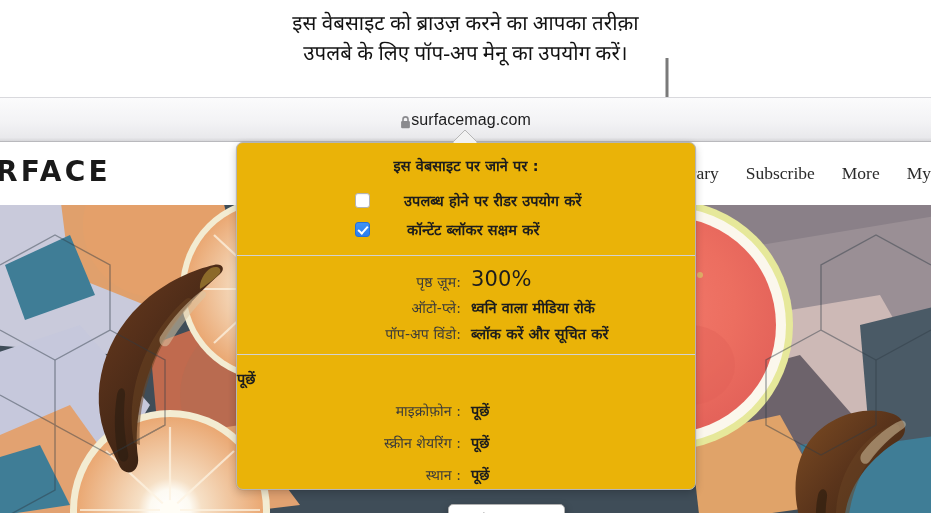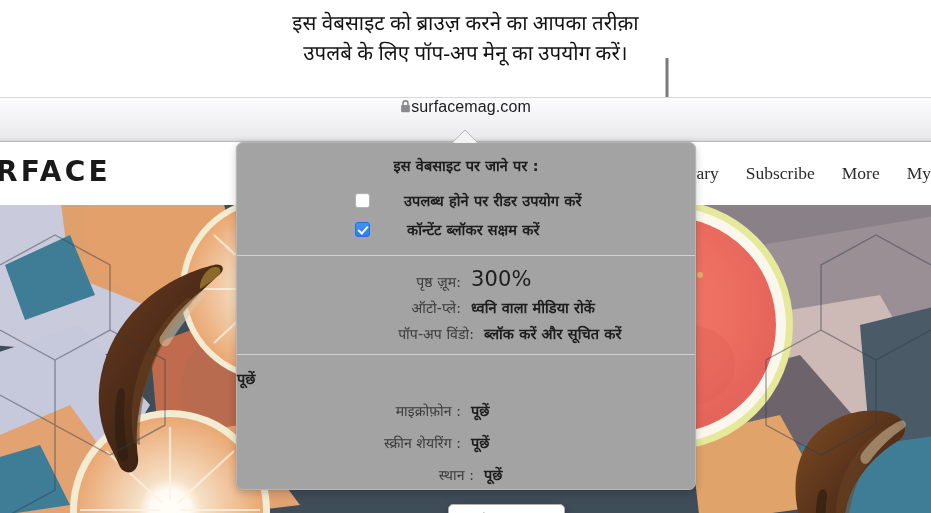--- a/index.html
+++ b/index.html
@@ -66,21 +66,21 @@
     border-bottom: 1px solid #b9b9bd;
     box-sizing: border-box;
   }
   .urlfield {
     position: absolute;
     left: 0;
     top: 0;
     width: 931px;
     height: 44px;
     display: flex;
-    align-items: flex-start;
+    align-items: center;
     justify-content: center;
     gap: 0;
   }
   .lock-icon {
     display: inline-block;
     width: 11px;
     height: 13px;
     position: relative;
     top: 1px;
   }
@@ -145,21 +145,21 @@
     width: 26px;
     height: 13px;
     z-index: 12;
   }
   .popover {
     position: absolute;
     left: 236px;
     top: 45px;
     width: 460px;
     height: 348px;
-    background: #a3a3a3;
+    background: #eab308;
     border: 1px solid #b6b6b6;
     border-radius: 7px;
     box-sizing: border-box;
     box-shadow: 0 3px 9px rgba(0,0,0,0.20), 0 0 0 0.5px rgba(0,0,0,0.06);
     z-index: 10;
     font-family: "DejaVu Sans", sans-serif;
   }
 
   .pop-section { position: relative; }
   .pop-divider {
@@ -226,21 +226,21 @@
   
   .settings {
     padding-top: 11px;
     padding-bottom: 11px;
   }
   .srow {
     display: flex;
     align-items: flex-end;
     margin: 0 0 6px 0;
   }
-  .srow:last-child { margin-bottom: 0; margin-left: 13px; }
+  .srow:last-child { margin-bottom: 0; }
   .srow .lbl {
     width: 234px;
     text-align: right;
     font-size: 14px;
     color: #3a3a3a;
     padding-right: 10px;
     box-sizing: border-box;
     letter-spacing: 0.1px;
   }
   .srow .val {

